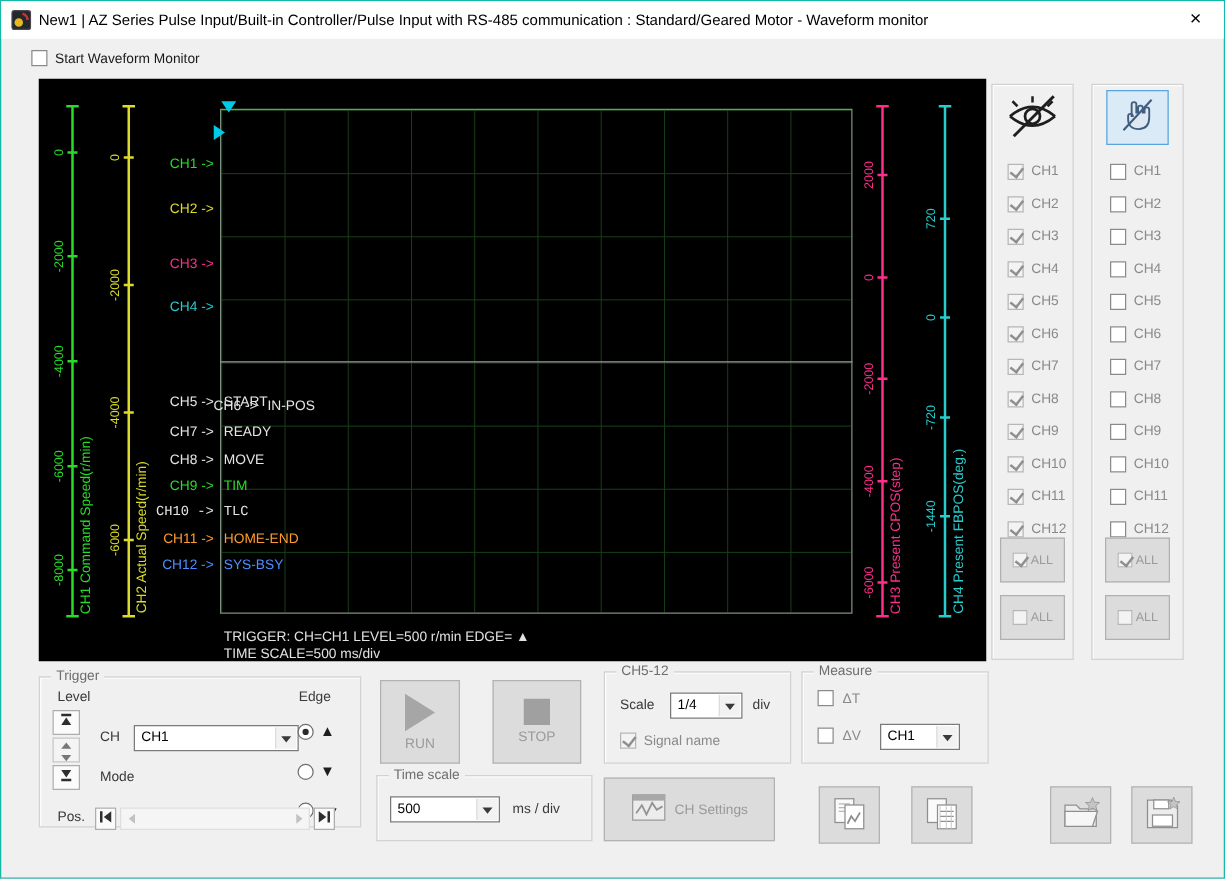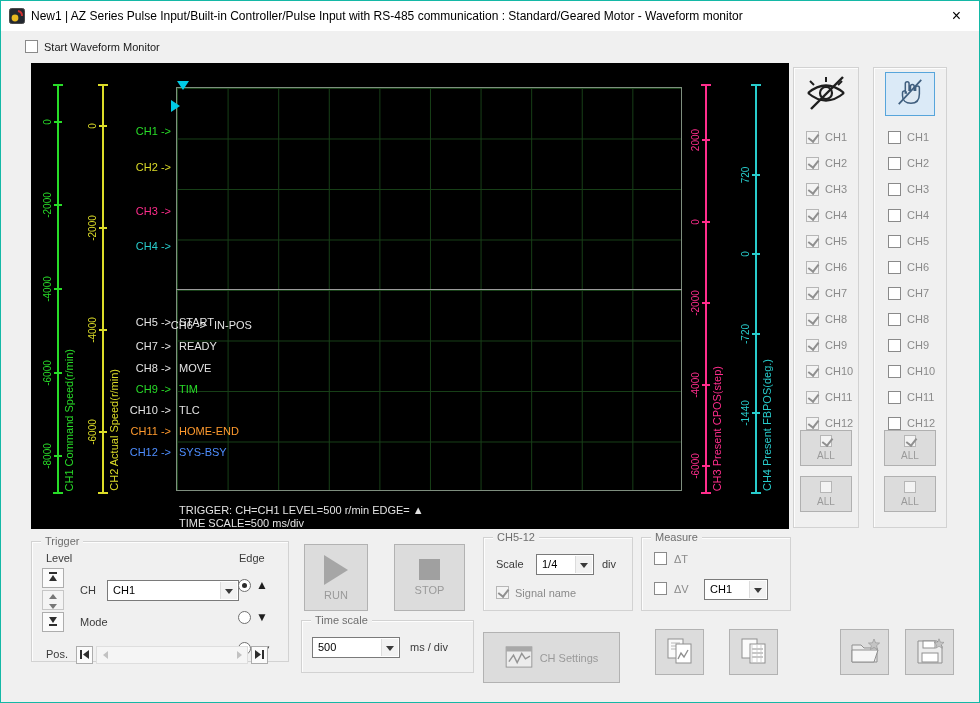--- a/index.html
+++ b/index.html
@@ -52,21 +52,21 @@
   .trig-top { position:absolute; left:146px; top:18px; width:0; height:0; border:6px solid transparent; border-top:9px solid #00cbe6; }
   .trig-left { position:absolute; left:140px; top:37px; width:0; height:0; border:6px solid transparent; border-left:9px solid #00cbe6; }
 
   
   .side-panel { position:absolute; border:1px solid #d2d2d2; box-shadow:inset 1px 1px 0 #fdfdfd; }
   .panel-icon { position:absolute; top:6px; left:50%; transform:translateX(-50%); }
   .panel-icon-btn { position:absolute; top:4px; left:50%; transform:translateX(-50%); width:50px; height:44px; border:1px solid #57a5db; background:#dbeaf7; display:flex; align-items:center; justify-content:center; }
   .ck-list { position:absolute; top:56px; left:12px; right:0; }
   .ck-item { height:26px; display:flex; align-items:center; gap:6px; }
   .ck-label { font-size:11px; color:#8a8a8a; }
-  .all-btn { position:absolute; left:50%; transform:translateX(-50%); width:52px; height:36px; background:#dcdcdc; border:1px solid #b0b0b0; display:flex; flex-direction:column; align-items:center; justify-content:center; gap:3px; font-size:10px; color:#9a9a9a; }
+  .all-btn { position:absolute; left:50%; transform:translateX(-50%); width:52px; height:36px; background:#dcdcdc; border:1px solid #b0b0b0; display:flex; flex-direction:row; align-items:center; justify-content:center; gap:3px; font-size:10px; color:#9a9a9a; }
 
   
   .edge-opt { position:absolute; left:206px; display:flex; align-items:center; gap:5px; }
   .edge-glyph { font-size:12px; color:#1e1e1e; }
   .edge-glyph.small { font-size:8px; letter-spacing:-1px; }
   .mini-spin { position:absolute; left:10px; width:22px; border:1px solid #c6c6c6; background:#f4f4f4; }
   .mini-spin .half { height:10px; display:flex; align-items:center; justify-content:center; }
   .tri-up { width:0; height:0; border:4px solid transparent; border-bottom:5px solid #777; margin-top:-4px;}
   .tri-dn { width:0; height:0; border:4px solid transparent; border-top:5px solid #777; margin-bottom:-4px;}
   .hscroll { position:absolute; height:18px; background:#f5f5f5; border:1px solid #dedede; }
@@ -230,21 +230,21 @@
           <span class="ch-sig">READY</span>
         </div>
         <div class="ch-row" style="top: 299px; color: rgb(228, 228, 228);">
           <span class="ch-lab">CH8 -&gt;</span>
           <span class="ch-sig">MOVE</span>
         </div>
         <div class="ch-row" style="top: 320px; color: rgb(40, 220, 40);">
           <span class="ch-lab">CH9 -&gt;</span>
           <span class="ch-sig">TIM</span>
         </div>
-        <div class="ch-row" style="top: 341px; color: rgb(228, 228, 228);">
+        <div class="ch-row" style="top: 341px; color: rgb(228, 228, 228); font-family: Liberation Mono, monospace;">
           <span class="ch-lab">CH10 -&gt;</span>
           <span class="ch-sig">TLC</span>
         </div>
         <div class="ch-row" style="top: 362px; color: rgb(255, 154, 46);">
           <span class="ch-lab">CH11 -&gt;</span>
           <span class="ch-sig">HOME-END</span>
         </div>
         <div class="ch-row" style="top: 383px; color: rgb(78, 142, 255);">
           <span class="ch-lab">CH12 -&gt;</span>
           <span class="ch-sig">SYS-BSY</span>
@@ -515,21 +515,21 @@
     <div style="position:absolute; left:12px; top:44px; display:flex; align-items:center; gap:7px;">
       <span class="cb"></span>
       <span class="lbl gray" style="position:static;">ΔV</span>
     </div>
     <div class="combo" style="left:62px; top:41px; width:64px;">
       <span class="val">CH1</span>
       <span class="combo-arrow"></span>
     </div>
   </div>
 
-  <div class="dbtn" style="left:482px; top:621px; width:137px; height:51px; flex-direction:row; gap:7px;margin-top:10px;">
+  <div class="dbtn" style="left:482px; top:621px; width:137px; height:51px; flex-direction:row; gap:7px;">
     <span>
       <svg width="28" height="22" viewBox="0 0 30 24">
         <rect x="1" y="1" width="28" height="22" fill="#ececec" stroke="#949494"></rect>
         <rect x="1" y="1" width="28" height="5" fill="#a8a8a8"></rect>
         <path d="M4 17 l5 -7 4 8 5 -10 4 6 5 -3" stroke="#949494" fill="none" stroke-width="1.6"></path>
       </svg>
     </span>
     <span>CH Settings</span>
   </div>
 

